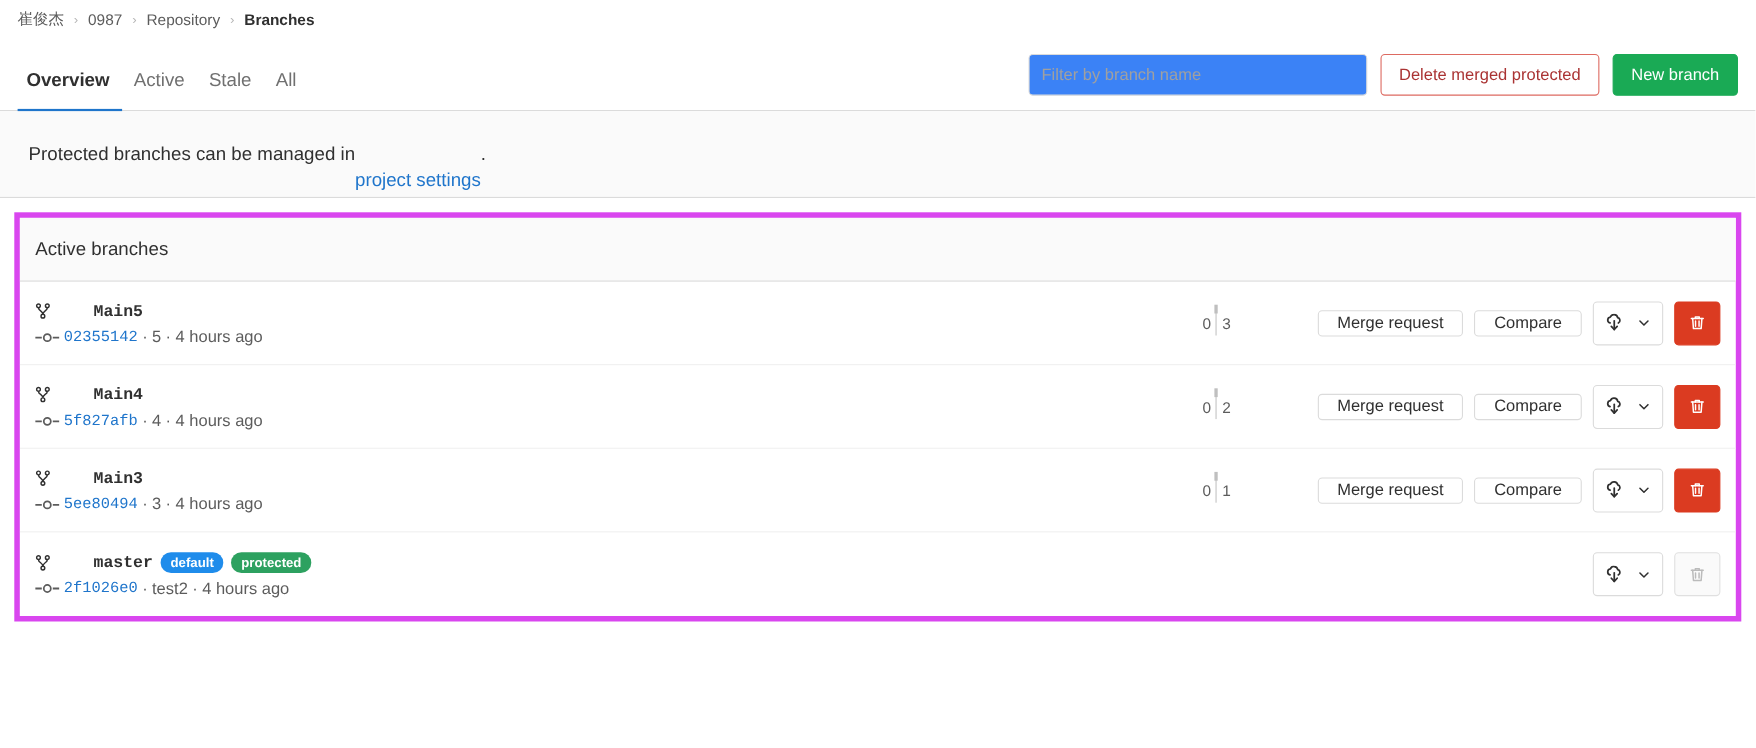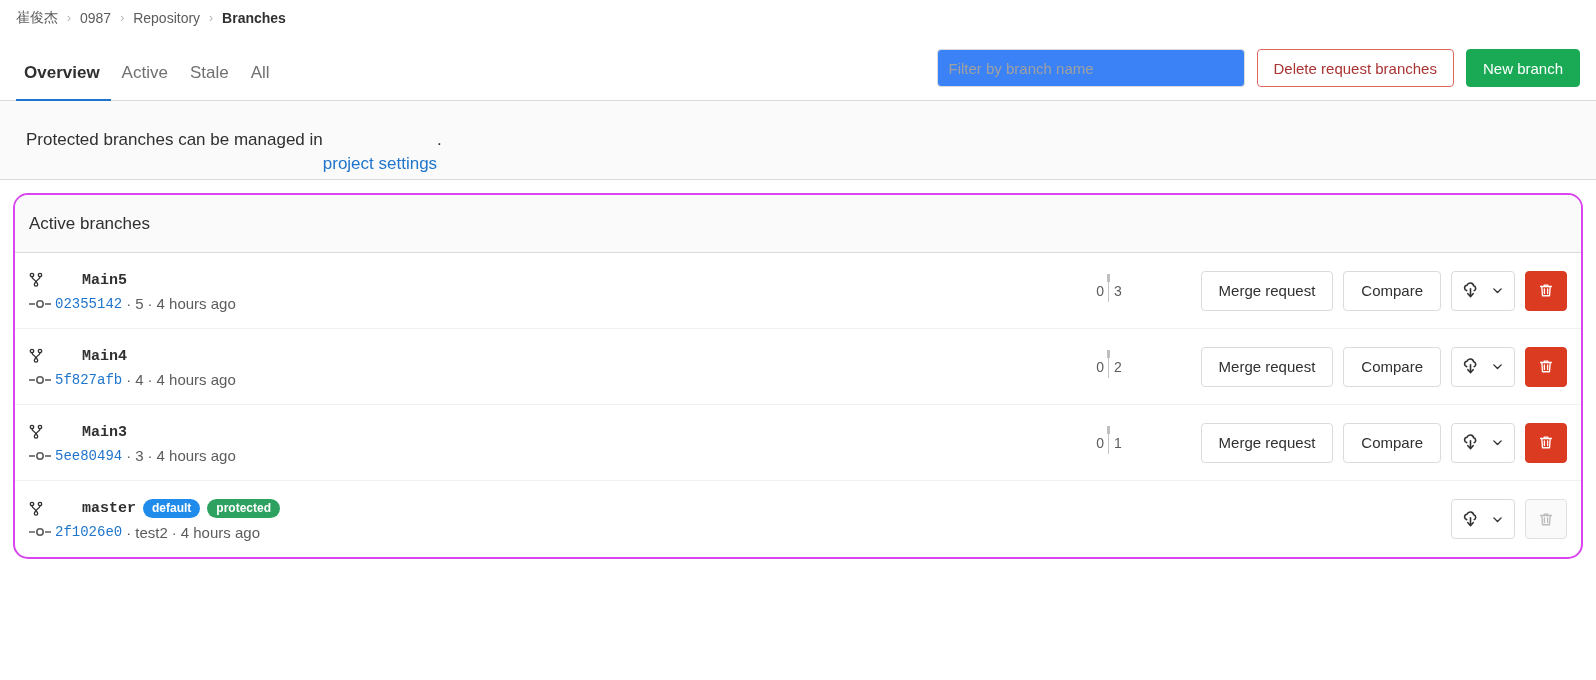--- a/index.html
+++ b/index.html
@@ -105,22 +105,22 @@
     font-size: 17px;
     color: #303030;
     background: #fafafa;
     border-bottom: 1px solid #dbdbdb;
   }
   .notice a { color: #1f75cb; text-decoration: none; margin-top: 47px; }
 
   
   .card {
     margin: 13px 13px 0 13px;
-    border: 2px solid #d946ef;
-    border-radius: 15px;
+    border: 5px solid #d946ef;
+    border-radius: 0;
     background: #fff;
     overflow: hidden;
   }
   .card-header {
     height: 58px;
     display: flex;
     align-items: center;
     padding: 0 14px;
     background: #fafafa;
     border-bottom: 1px solid #dbdbdb;
@@ -212,21 +212,21 @@
   .div-bar::before {
     content: "";
     position: absolute;
     top: -6px; left: -1px;
     width: 3px; height: 8px;
     background: #bfbfbf;
   }
 
   .actions { display: flex; align-items: center; gap: 10px; flex: 0 0 auto; }
   .btn-act {
-    height: 40px;
+    height: 24px;
     border: 1px solid #dbdbdb;
     border-radius: 4px;
     background: #fff;
     font-size: 15px;
     color: #303030;
     padding: 0 17px;
     display: inline-flex;
     align-items: center;
     cursor: pointer;
     white-space: nowrap;
@@ -275,21 +275,21 @@
 
 <div class="tabbar">
   <div class="tabs" id="tabs">
       <div class="tab active">Overview</div>
       <div class="tab">Active</div>
       <div class="tab">Stale</div>
       <div class="tab">All</div>
     </div>
   <div class="tabactions">
     <input class="filter-input" type="text" placeholder="Filter by branch name" value="" style="">
-    <div class="btn btn-danger-outline">Delete request branches</div>
+    <div class="btn btn-danger-outline">Delete merged protected</div>
     <div class="btn btn-success">New branch</div>
   </div>
 </div>
 
 <div class="notice">
   <span>Protected branches can be managed in </span>
     <a href="#">project settings</a>
     <span>.</span>
 </div>
 

